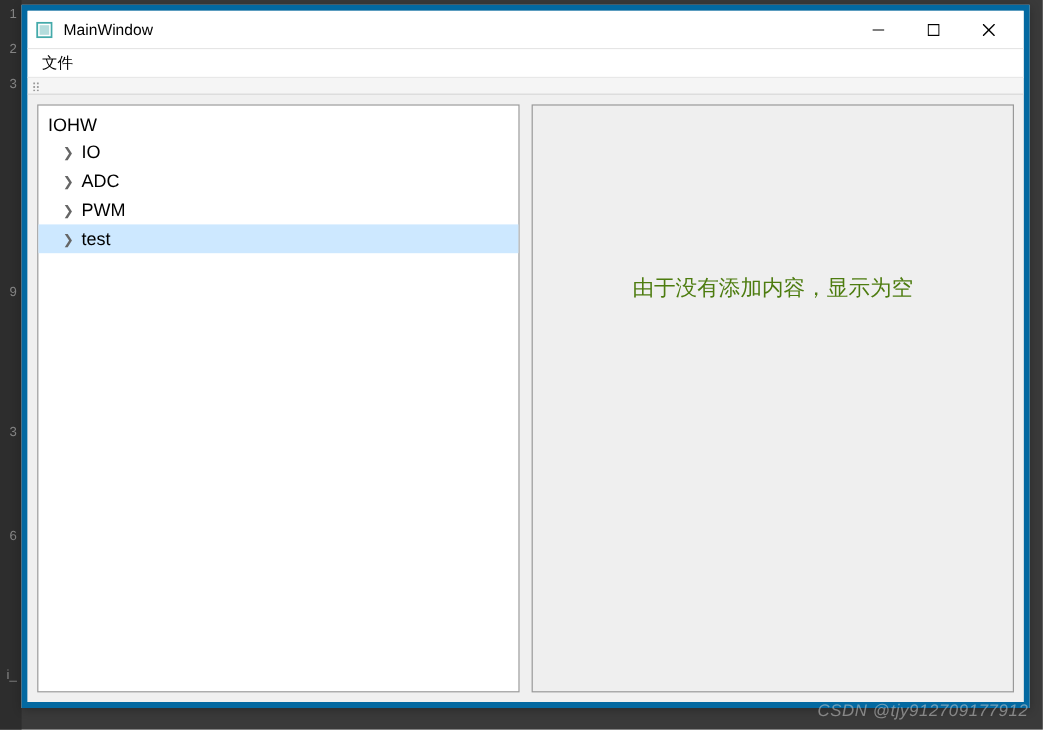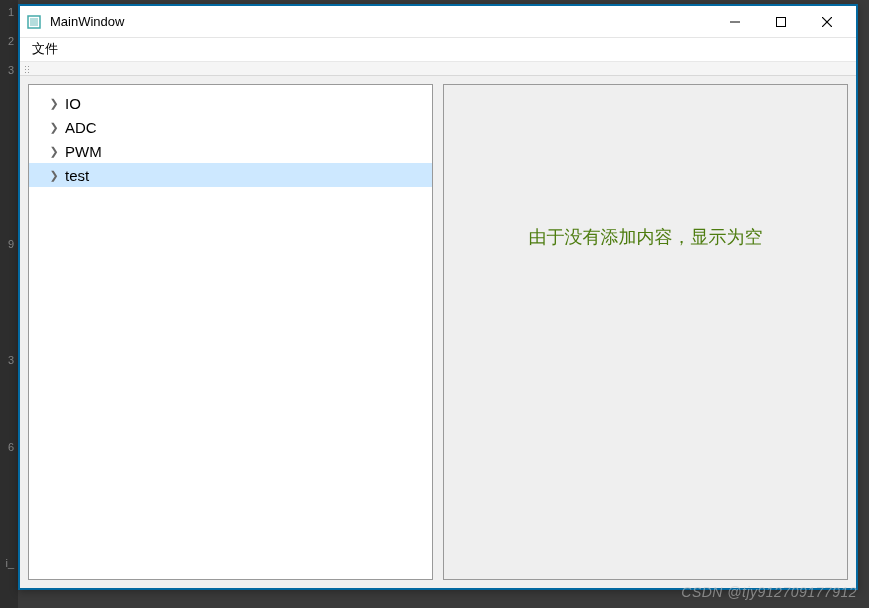--- a/index.html
+++ b/index.html
@@ -31,21 +31,21 @@
       text-align: right;
       padding-right: 4px;
     }
     .window {
       position: absolute;
       left: 18px;
       top: 4px;
       width: 840px;
       height: 586px;
       background: #f0f0f0;
-      border: 2px solid #0369a1;
+      border: 5px solid #0369a1;
       display: flex;
       flex-direction: column;
       box-shadow: 0 2px 8px rgba(0,0,0,0.3);
     }
     .titlebar {
       height: 32px;
       background: #ffffff;
       display: flex;
       align-items: center;
       padding: 0 6px;
@@ -81,21 +81,21 @@
       color: #000;
     }
     .tb-btn svg {
       width: 10px;
       height: 10px;
     }
     .menubar {
       height: 24px;
       background: #ffffff;
       display: flex;
-      align-items: flex-start;
+      align-items: center;
       padding: 0 6px;
       font-size: 13px;
       border-bottom: 1px solid #e8e8e8;
     }
     .menu-item {
       padding: 2px 6px;
     }
     .toolbar {
       height: 14px;
       background: #f5f5f5;
@@ -233,20 +233,21 @@
   <div class="menubar">
     <span class="menu-item">文件</span>
   </div>
 
   <div class="toolbar">
     <div class="toolbar-grip"></div>
   </div>
 
   <div class="content">
     <div class="panel-left">
+      <div class="tree-root">IOHW</div>
       <div class="tree-item">
         <span class="expander">❯</span>
         <span>IO</span>
       </div>
       <div class="tree-item">
         <span class="expander">❯</span>
         <span>ADC</span>
       </div>
       <div class="tree-item">
         <span class="expander">❯</span>

